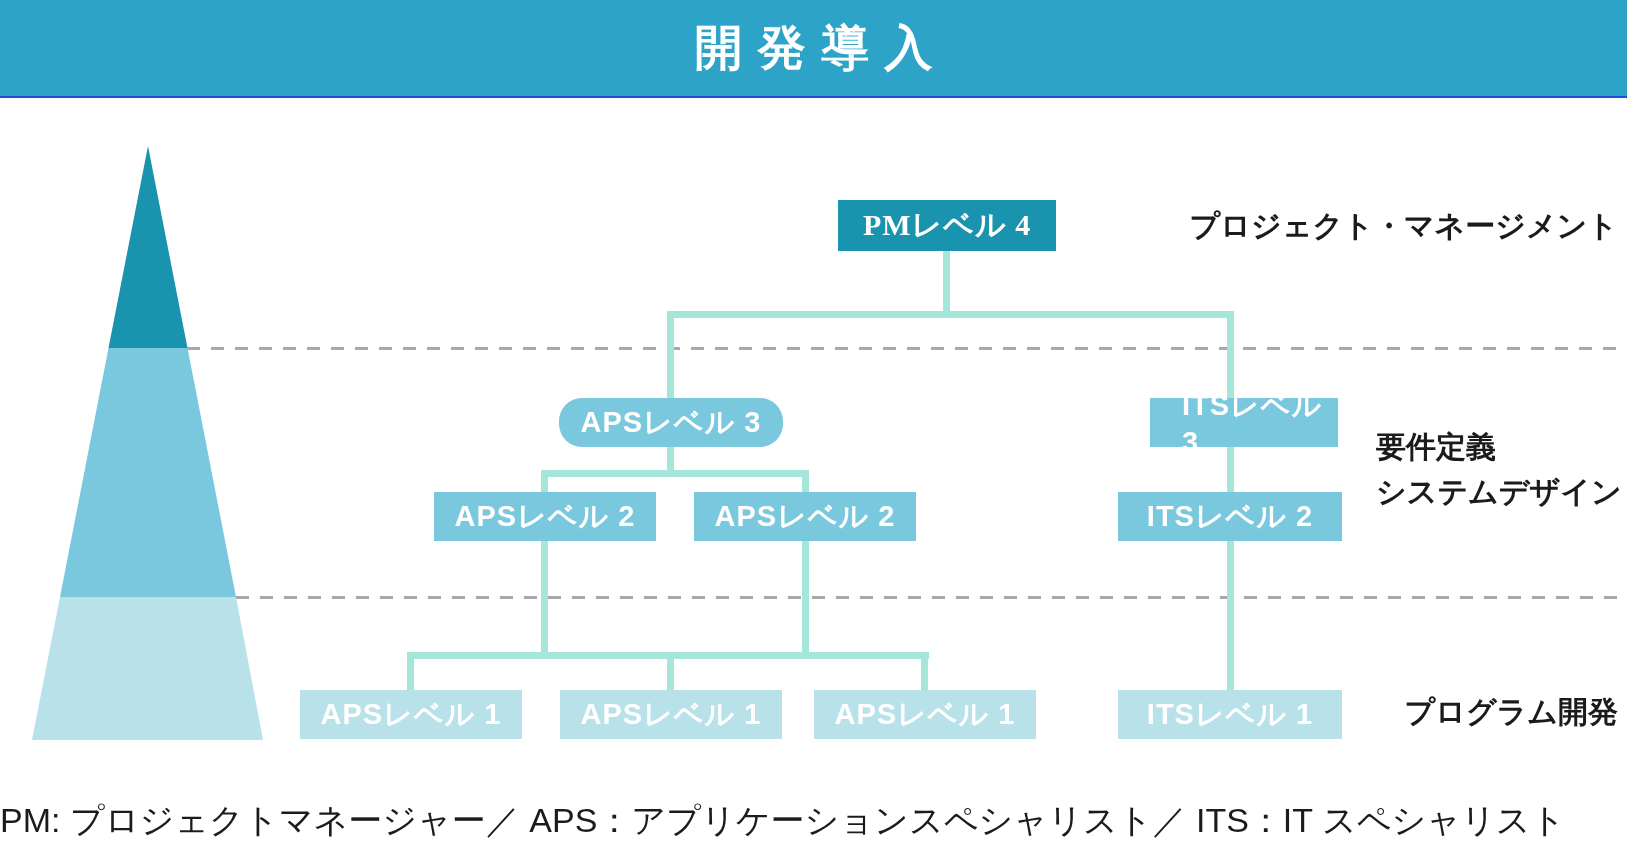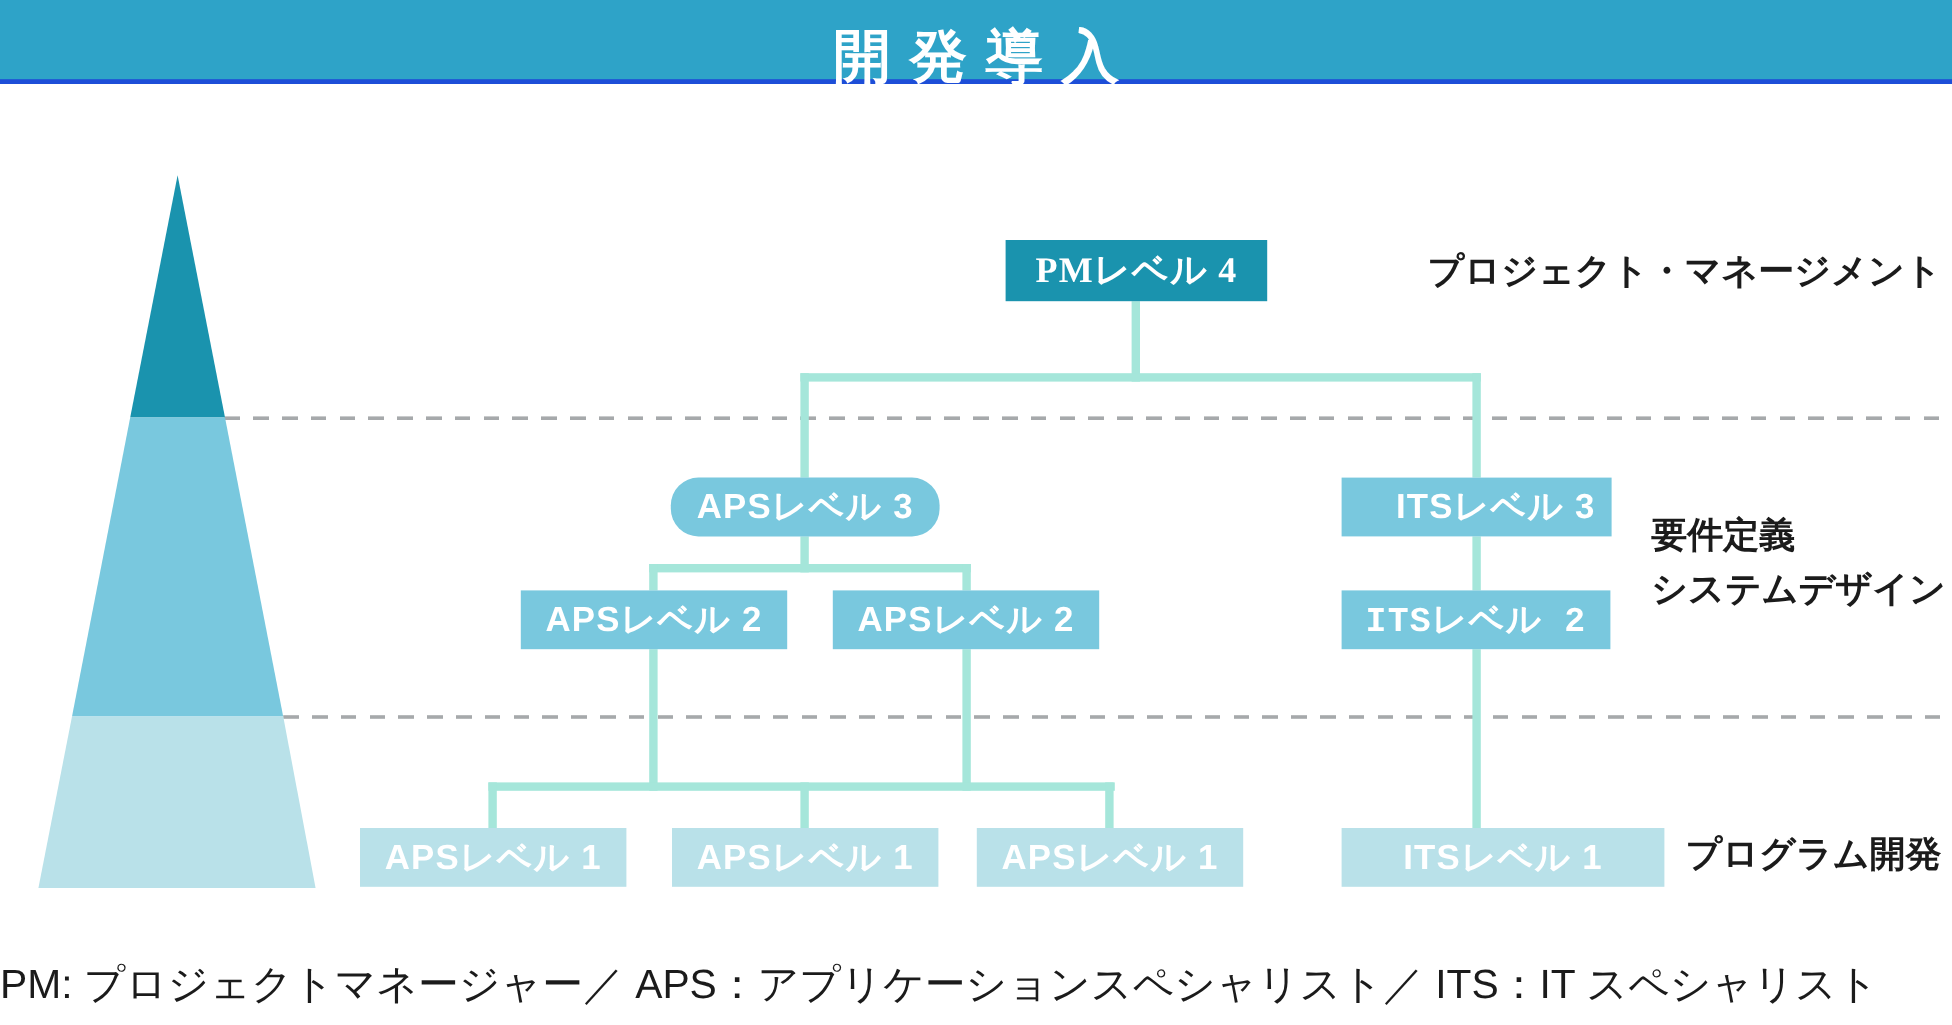--- a/index.html
+++ b/index.html
@@ -2,22 +2,22 @@
 <html style="--c-header_bg: #2ea3c8; --c-tier1_dark: #1a93ae; --c-tier2_mid: #79c8de; --c-tier3_light: #b9e1e9; --c-connector_mint: #a5e6da; --c-dash_gray: #a6a9ab; --c-label_text: #1b1b1b; --c-box_text: #ffffff;"><head>
 <meta charset="utf-8">
 <style>
   * { margin:0; padding:0; box-sizing:border-box; }
   html,body { background:#ffffff; }
   body { font-family:"Liberation Sans","DejaVu Sans",sans-serif; }
 
   .canvas { position:relative; width:1627px; height:854px; background:#fff; overflow:hidden; }
 
   
-  .header { position:absolute; left:0; top:0; width:1627px; height:70px;
-            background:var(--c-header_bg,#2ea3c8); border-bottom:4px solid #1d4ed8; z-index:6; }
+  .header { position:absolute; left:0; top:0; width:1627px; height:98px;
+            background:var(--c-header_bg,#2ea3c8); border-bottom:2px solid #1d4ed8; z-index:6; }
   .title  { width:100%; height:96px; line-height:96px; text-align:center;
             color:#fff; font-size:48px; font-weight:bold;
             letter-spacing:0.32em; text-indent:0.32em; }
 
   
   .dash { position:absolute; height:3px; z-index:1;
           background:repeating-linear-gradient(90deg,
             var(--c-dash_gray,#a6a9ab) 0 13px, transparent 13px 24px); }
   .dash1 { left:187px; top:347px; width:1440px; }
   .dash2 { left:236px; top:596px; width:1391px; }
@@ -47,28 +47,28 @@
   
   .box { position:absolute; z-index:4; color:var(--c-box_text,#ffffff);
          font-weight:bold; font-size:29px; letter-spacing:1px;
          display:flex; align-items:center; justify-content:center; }
   .t1 { background:var(--c-tier1_dark,#1a93ae); }
   .t2 { background:var(--c-tier2_mid,#79c8de); }
   .t3 { background:var(--c-tier3_light,#b9e1e9); }
 
   .pm4   { left:838px;  top:200px; width:218px; height:51px; font-size:30px;font-family:Liberation Serif, serif; }
   .aps3  { left:559px;  top:398px; width:224px; height:49px;border-radius:23px; }
-  .its3  { left:1118px; top:398px; width:225px; height:49px;padding-left:32px; }
+  .its3  { left:1150px; top:398px; width:188px; height:49px;padding-left:32px; }
   .aps2a { left:434px;  top:492px; width:222px; height:49px; }
   .aps2b { left:694px;  top:492px; width:222px; height:49px; }
-  .its2  { left:1118px; top:492px; width:224px; height:49px;font-family:Liberation Mono, monospace; }
+  .its2  { left:1118px; top:492px; width:224px; height:49px; }
   .aps1a { left:300px;  top:690px; width:222px; height:49px; }
   .aps1b { left:560px;  top:690px; width:222px; height:49px; }
   .aps1c { left:814px;  top:690px; width:222px; height:49px; }
-  .its1  { left:1118px; top:690px; width:269px; height:49px; }
+  .its1  { left:1118px; top:690px; width:224px; height:49px; }
 
   
   .slabel { position:absolute; z-index:5; color:var(--c-label_text,#1b1b1b);
             font-weight:bold; font-size:30px; white-space:nowrap; }
   .lab-top { right:9px;    top:206px; }
   .lab-mid { left:1376px;  top:424px; line-height:45px; }
   .lab-bot { right:9px;    top:692px; }
 
   
   .footnote { position:absolute; left:0; top:798px; width:1301px; z-index:5;

